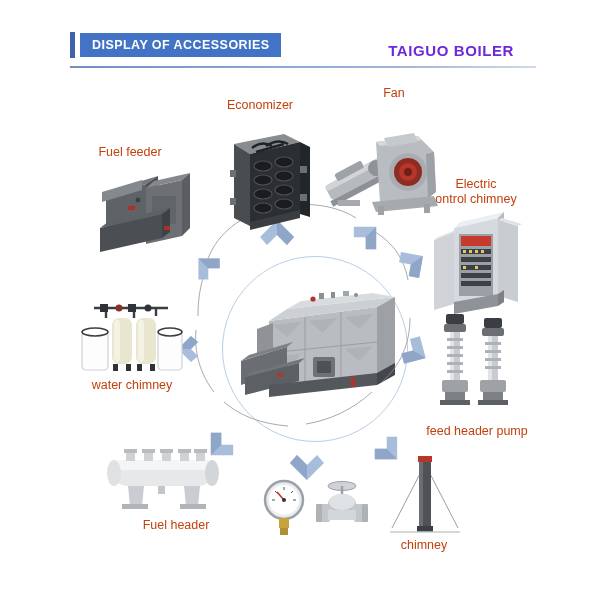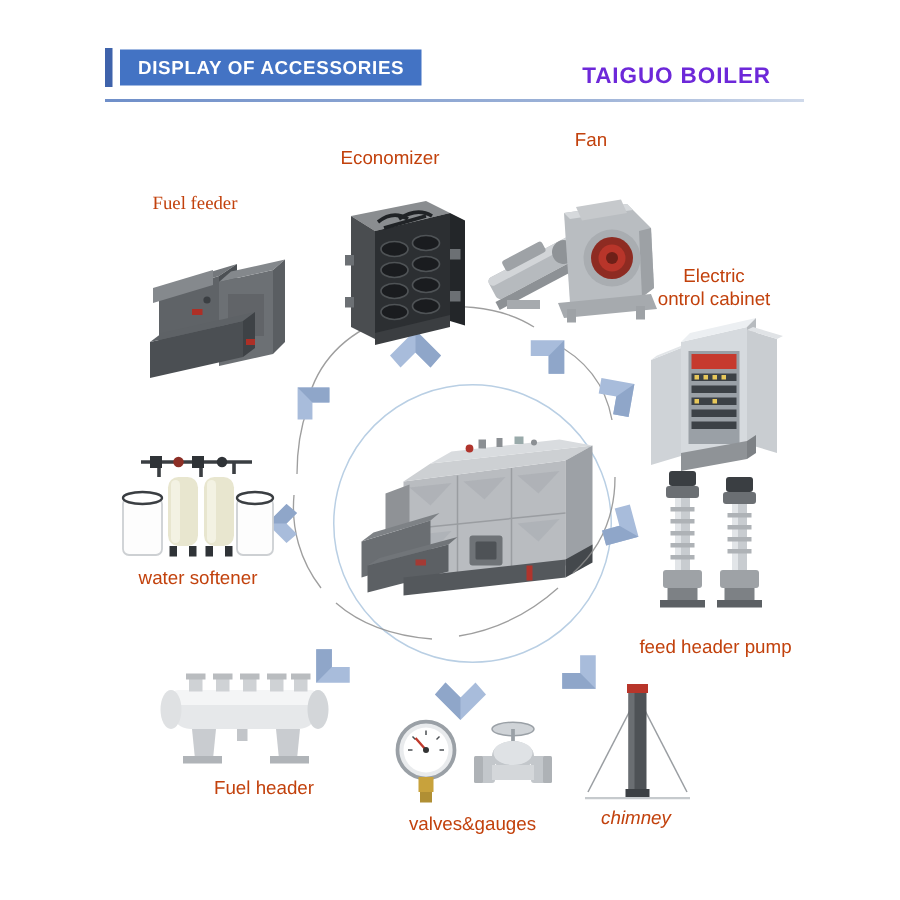--- a/index.html
+++ b/index.html
@@ -186,21 +186,21 @@
     </g>
   </svg>
 
   <svg class="arrow" style="left:176px;top:330px;" width="32" height="38" viewBox="0 0 32 38">
     <g transform="rotate(-90 16 19)">
       <polygon points="16,5 29,18 23,25 16,18 9,25 3,18" fill="#a8bcdb"></polygon>
       <polygon points="16,5 29,18 23,25 16,18" fill="#8fa6c9"></polygon>
     </g>
   </svg>
 
-  <div class="lbl" style="left:84px;top:128px;width:92px;font-family:Liberation Serif, serif;">Fuel feeder</div>
+  <div class="lbl" style="left:84px;top:145px;width:92px;">Fuel feeder</div>
   <div class="node" style="left:92px;top:166px;">
     <svg width="102" height="92" viewBox="0 0 102 92">
       <polygon points="14,30 54,18 54,64 14,76" fill="#5f6367"></polygon>
       <polygon points="14,30 26,22 66,10 54,18" fill="#74787c"></polygon>
       <polygon points="54,18 66,10 66,56 54,64" fill="#4c5054"></polygon>
 
       <polygon points="54,22 90,14 90,70 54,78" fill="#6c7074"></polygon>
       <polygon points="54,22 62,15 98,7 90,14" fill="#84888c"></polygon>
       <polygon points="90,14 98,7 98,62 90,70" fill="#5a5e62"></polygon>
       <rect x="60" y="30" width="24" height="28" fill="#5c6064" opacity=".7"></rect>
@@ -286,21 +286,21 @@
       <polygon points="62,16 92,11 96,20 66,25" fill="#c6c9cc"></polygon>
 
       <polygon points="50,80 112,74 116,84 54,90" fill="#a6aaae"></polygon>
       <rect x="56" y="84" width="6" height="9" fill="#9ea2a6"></rect>
       <rect x="102" y="82" width="6" height="9" fill="#9ea2a6"></rect>
       <rect x="16" y="78" width="22" height="6" fill="#a6aaae"></rect>
     </svg>
   </div>
 
   <div class="lbl" style="left:428px;top:177px;width:96px;">Electric
-ontrol cabinet</div>
+ontrol chimney</div>
   <div class="node" style="left:428px;top:210px;">
     <svg width="96" height="108" viewBox="0 0 96 108">
 
       <polygon points="6,30 26,22 26,94 6,100" fill="#cfd3d7"></polygon>
       <polygon points="6,30 10,27 30,19 26,22" fill="#e2e5e8"></polygon>
 
       <polygon points="26,18 70,8 70,88 26,96" fill="#d6dade"></polygon>
       <polygon points="26,18 32,12 76,2 70,8" fill="#eceff2"></polygon>
       <polygon points="70,8 76,2 76,82 70,88" fill="#b7bbbf"></polygon>
 
@@ -362,40 +362,39 @@
           <rect x="13" y="46" width="16" height="3"></rect>
           <rect x="13" y="54" width="16" height="3"></rect>
         </g>
         <rect x="8" y="68" width="26" height="12" rx="2" fill="#9ea2a6"></rect>
         <rect x="11" y="80" width="20" height="8" fill="#7d8185"></rect>
         <rect x="6" y="88" width="30" height="5" fill="#5c6064"></rect>
       </g>
     </svg>
   </div>
 
-  <div class="lbl" style="left:388px;top:538px;width:72px;font-style:italic;">chimney</div>
+  <div class="lbl" style="left:388px;top:538px;width:72px;">chimney</div>
   <div class="node" style="left:386px;top:452px;">
     <svg width="78" height="86" viewBox="0 0 78 86">
 
       <g stroke="#9a9ea2" stroke-width="1">
         <line x1="39" y1="12" x2="6" y2="76"></line>
         <line x1="39" y1="12" x2="72" y2="76"></line>
         <line x1="39" y1="12" x2="39" y2="78"></line>
       </g>
 
       <rect x="33" y="8" width="12" height="68" fill="#4e5256"></rect>
       <rect x="33" y="8" width="4" height="68" fill="#6a6e72"></rect>
       <rect x="32" y="4" width="14" height="6" fill="#b8352a"></rect>
       <rect x="31" y="74" width="16" height="6" fill="#3c4044"></rect>
 
       <line x1="4" y1="80" x2="74" y2="80" stroke="#c6cacd" stroke-width="1.5"></line>
     </svg>
   </div>
 
-  <div class="lbl" style="left:256px;top:542px;width:118px;">valves&amp;gauges</div>
   <div class="node" style="left:258px;top:478px;">
     <svg width="116" height="62" viewBox="0 0 116 62">
 
       <circle cx="26" cy="22" r="19" fill="#e9ebed" stroke="#9aa0a6" stroke-width="2.5"></circle>
       <circle cx="26" cy="22" r="15" fill="#ffffff"></circle>
       <g stroke="#4a4e52" stroke-width="1">
         <line x1="26" y1="9" x2="26" y2="12"></line>
         <line x1="14" y1="22" x2="17" y2="22"></line>
         <line x1="38" y1="22" x2="35" y2="22"></line>
         <line x1="17" y1="13" x2="19" y2="15"></line>
@@ -446,21 +445,21 @@
 
       <polygon points="28,40 44,40 42,60 30,60" fill="#c9ccd0"></polygon>
       <polygon points="84,40 100,40 98,60 86,60" fill="#c9ccd0"></polygon>
       <rect x="22" y="58" width="26" height="5" fill="#b0b4b8"></rect>
       <rect x="80" y="58" width="26" height="5" fill="#b0b4b8"></rect>
 
       <rect x="58" y="40" width="7" height="8" fill="#c2c5c9"></rect>
     </svg>
   </div>
 
-  <div class="lbl" style="left:76px;top:378px;width:112px;">water softener</div>
+  <div class="lbl" style="left:76px;top:378px;width:112px;">water chimney</div>
   <div class="node" style="left:78px;top:296px;">
     <svg width="106" height="84" viewBox="0 0 106 84">
 
       <g stroke="#3a3e42" stroke-width="2.4" fill="none">
         <line x1="16" y1="12" x2="90" y2="12"></line>
         <line x1="28" y1="12" x2="28" y2="22"></line>
         <line x1="56" y1="12" x2="56" y2="22"></line>
         <line x1="78" y1="12" x2="78" y2="20"></line>
       </g>
       <rect x="22" y="8" width="8" height="8" fill="#2f3337"></rect>

